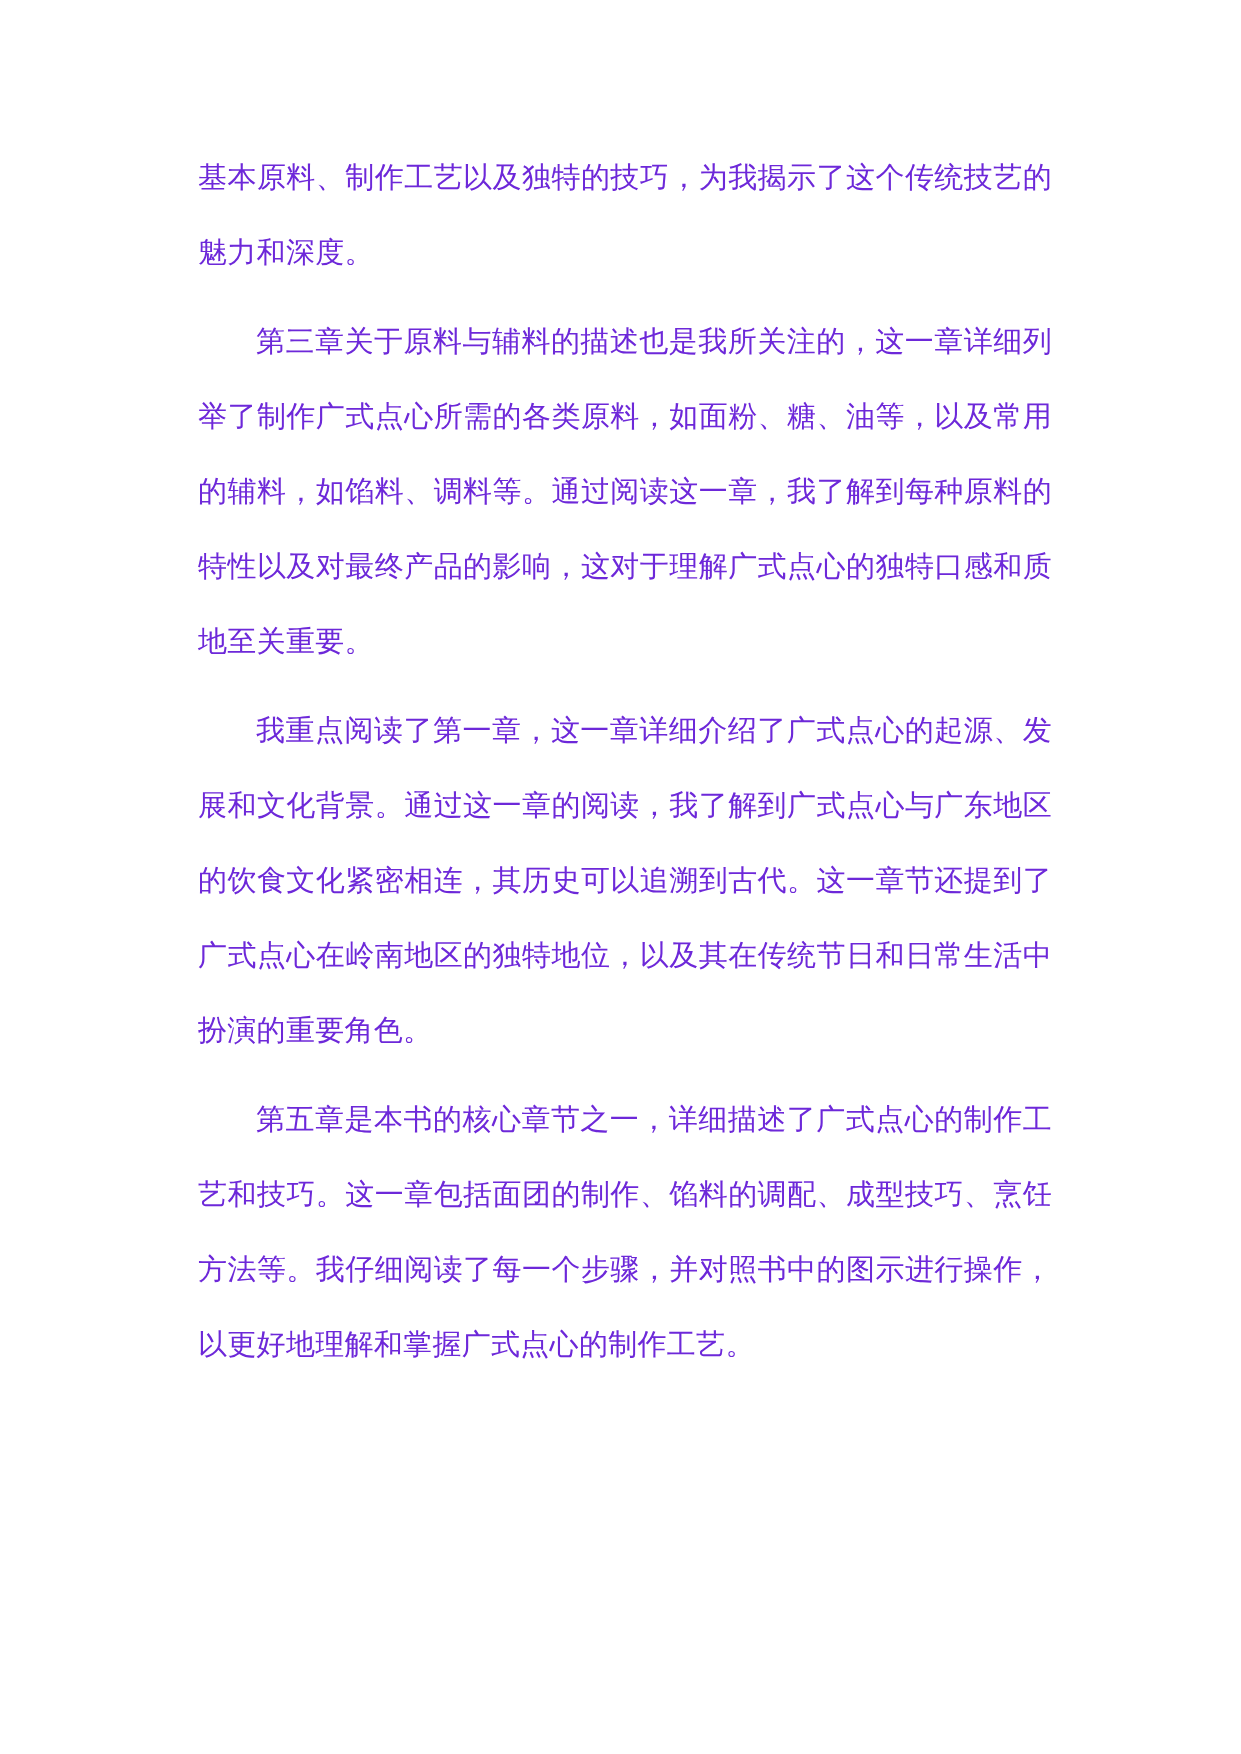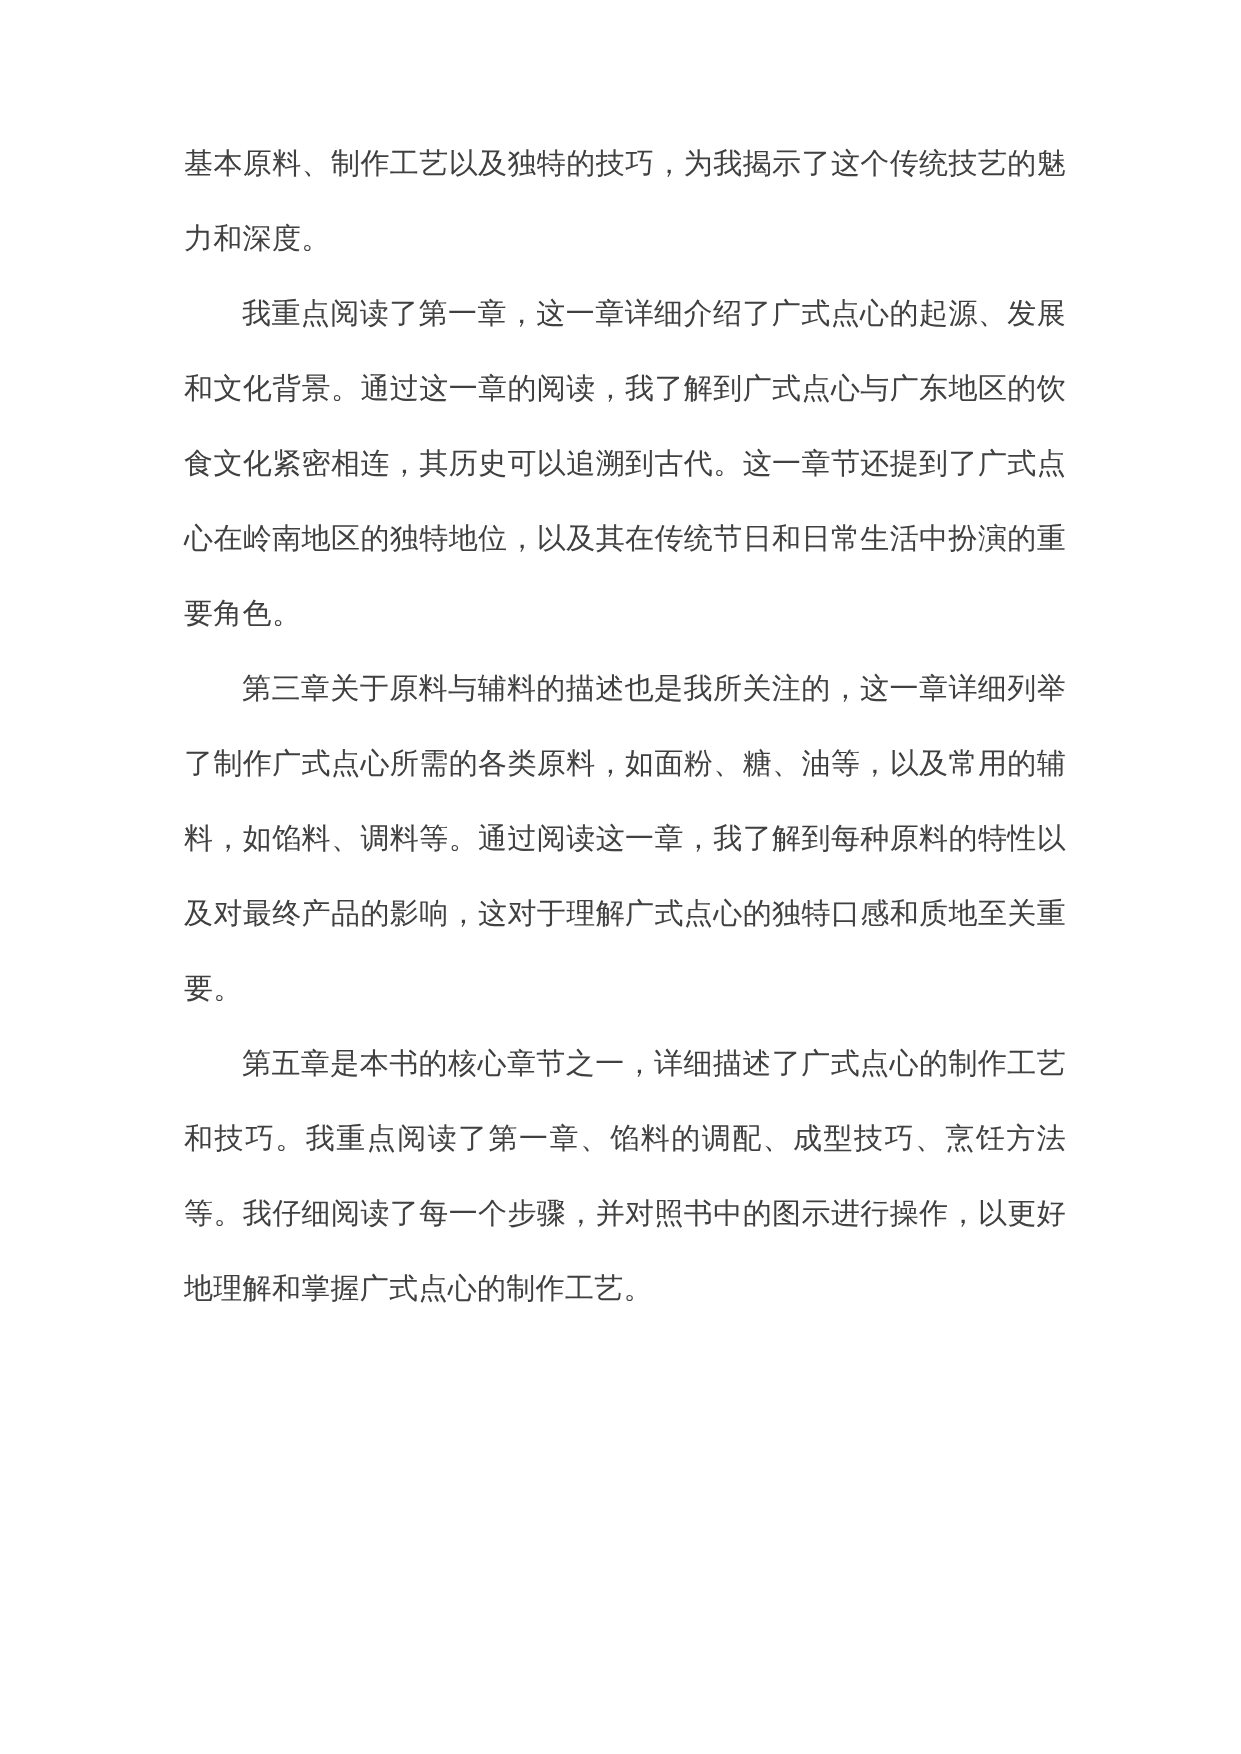--- a/index.html
+++ b/index.html
@@ -14,38 +14,38 @@
     background: #ffffff;
     overflow: hidden;
   }
   .text-block {
     position: absolute;
     top: 126px;
     left: 184px;
     width: 882px;
   }
   .para {
-    margin: 0;
+    margin: 14px;
     padding: 0;
-    color: #404040;
+    color: #6d28d9;
     font-family: "Liberation Serif", "DejaVu Serif", serif;
     font-size: 29px;
     line-height: 75px;
     text-align: justify;
     text-justify: inter-ideograph;
     letter-spacing: 0.3px;
     word-break: break-all;
   }
   .para.indent {
     text-indent: 2em;
   }
 </style>
 </head>
 <body>
 
 <div class="page">
   <div class="text-block">
     <p class="para">基本原料、制作工艺以及独特的技巧，为我揭示了这个传统技艺的魅力和深度。</p>
+    <p class="para indent">第三章关于原料与辅料的描述也是我所关注的，这一章详细列举了制作广式点心所需的各类原料，如面粉、糖、油等，以及常用的辅料，如馅料、调料等。通过阅读这一章，我了解到每种原料的特性以及对最终产品的影响，这对于理解广式点心的独特口感和质地至关重要。</p>
     <p class="para indent">我重点阅读了第一章，这一章详细介绍了广式点心的起源、发展和文化背景。通过这一章的阅读，我了解到广式点心与广东地区的饮食文化紧密相连，其历史可以追溯到古代。这一章节还提到了广式点心在岭南地区的独特地位，以及其在传统节日和日常生活中扮演的重要角色。</p>
-    <p class="para indent">第三章关于原料与辅料的描述也是我所关注的，这一章详细列举了制作广式点心所需的各类原料，如面粉、糖、油等，以及常用的辅料，如馅料、调料等。通过阅读这一章，我了解到每种原料的特性以及对最终产品的影响，这对于理解广式点心的独特口感和质地至关重要。</p>
-    <p class="para indent">第五章是本书的核心章节之一，详细描述了广式点心的制作工艺和技巧。我重点阅读了第一章、馅料的调配、成型技巧、烹饪方法等。我仔细阅读了每一个步骤，并对照书中的图示进行操作，以更好地理解和掌握广式点心的制作工艺。</p>
+    <p class="para indent">第五章是本书的核心章节之一，详细描述了广式点心的制作工艺和技巧。这一章包括面团的制作、馅料的调配、成型技巧、烹饪方法等。我仔细阅读了每一个步骤，并对照书中的图示进行操作，以更好地理解和掌握广式点心的制作工艺。</p>
   </div>
 </div>
 
 </body></html>

